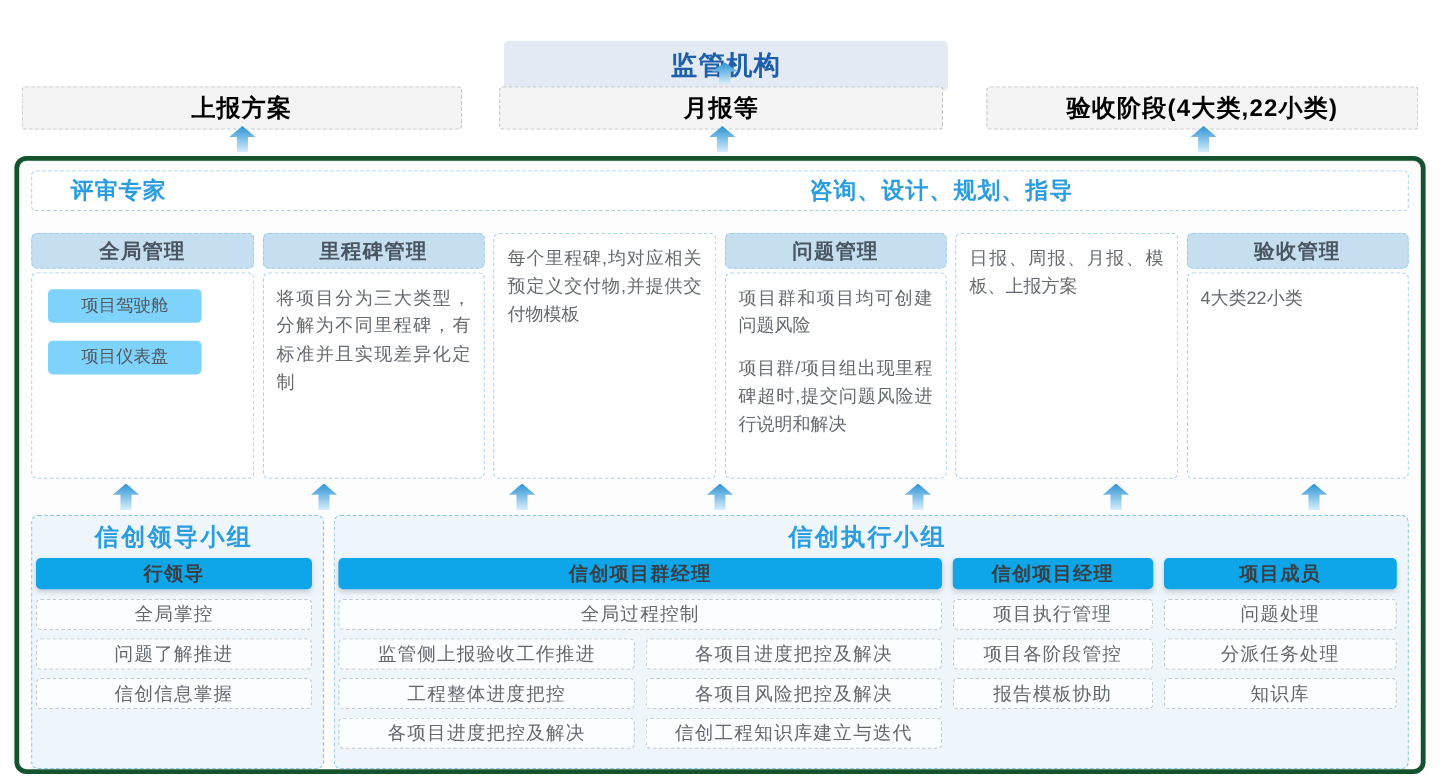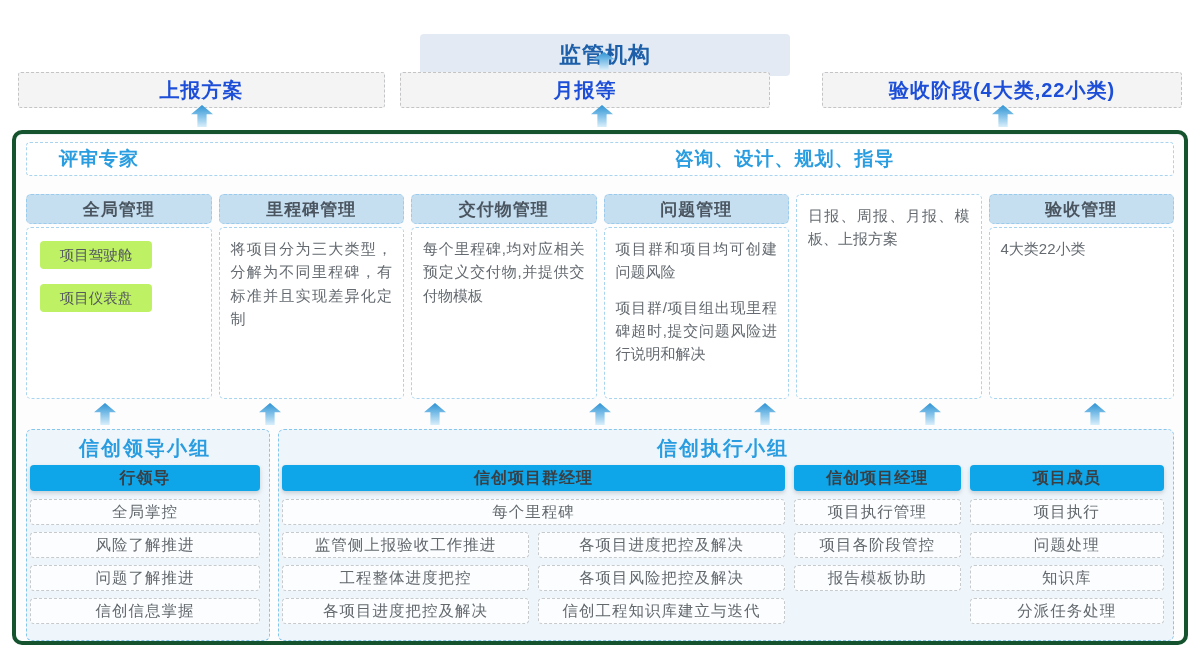--- a/index.html
+++ b/index.html
@@ -17,21 +17,21 @@
   
   .regulator{
     position:absolute;left:420px;top:10px;width:370px;height:42px;
     background:#e3eaf3;border-radius:4px;display:flex;align-items:center;justify-content:center;
     color:#1d5fa9;font-size:22px;font-weight:bold;letter-spacing:1px;margin-top:24px;
   }
   .top-box{
     position:absolute;top:72px;height:36px;box-sizing:border-box;
     background:#f4f4f5;border:1px dashed #c2c4c6;border-radius:3px;
     display:flex;align-items:center;justify-content:center;
-    color:#1d4ed8;font-size:20px;font-weight:bold;letter-spacing:1px;
+    color:#000000;font-size:20px;font-weight:bold;letter-spacing:1px;
   }
   
   .outer-card{
     position:absolute;left:12px;top:130px;width:1176px;height:515px;box-sizing:border-box;
     background:#fdfdfe;border:4px solid #14532d;border-radius:10px;
     box-shadow:0 1px 0 #eef1f4 inset;
     padding:8px 10px 0 10px;
   }
   .expert-strip{
     box-sizing:border-box;height:34px;border:1px dashed #a9d4ef;border-radius:4px;background:#ffffff;
@@ -49,22 +49,22 @@
     display:flex;align-items:center;justify-content:center;
     color:#4a5560;font-size:17px;font-weight:bold;letter-spacing:1px;
   }
   .col-body{
     box-sizing:border-box;flex:1;background:#ffffff;border:1px dashed #a9d4ef;border-radius:5px;
     padding:9px 11px;color:#646a70;font-size:15px;line-height:1.55;text-align:justify;
   }
   .col-body p{margin:0 0 12px 0;}
   .col-body p:empty{display:none;margin:0;}
   .chip{
-    box-sizing:border-box;width:112px;height:28px;margin:4px 0 15px 2px;
-    background:#bef264;border-radius:4px;
+    box-sizing:border-box;width:128px;height:28px;margin:4px 0 15px 2px;
+    background:#7dd3fc;border-radius:4px;
     display:flex;align-items:center;justify-content:center;
     color:#54595e;font-size:14.5px;
   }
   
   .arrows-row{display:flex;gap:7px;height:26px;margin-top:2px;margin-bottom:2px;}
   .arrows-row .cell{flex:1;display:flex;align-items:center;justify-content:center;}
   
   .bottom-area{display:flex;gap:8px;height:212px;margin-top:0;}
   .panel{
     box-sizing:border-box;background:#eff6fb;border:1px dashed #86c5ec;border-radius:6px;
@@ -103,21 +103,21 @@
 <div class="canvas">
 
   <div class="regulator">
     <span>监管机构</span>
   </div>
   <div class="arrow-up abs" style="left:593px;top:52px;height:18px;"></div>
 
   <div class="top-box" style="left:18px;width:367px;">
     <span>上报方案</span>
   </div>
-  <div class="top-box" style="left:400px;width:370px;">
+  <div class="top-box" style="left:416px;width:370px;">
     <span>月报等</span>
   </div>
   <div class="top-box" style="left:822px;width:360px;">
     <span>验收阶段(4大类,22小类)</span>
   </div>
 
   <div class="arrow-up abs" style="left:191px;top:105px;"></div>
   <div class="arrow-up abs" style="left:591px;top:105px;"></div>
   <div class="arrow-up abs" style="left:992px;top:105px;"></div>
 
@@ -144,23 +144,20 @@
       <div class="col">
         <div class="col-header">
           <span>里程碑管理</span>
         </div>
         <div class="col-body">
           <p>将项目分为三大类型，分解为不同里程碑，有标准并且实现差异化定制</p>
         </div>
       </div>
 
       <div class="col">
-        <div class="col-header">
-          <span>交付物管理</span>
-        </div>
         <div class="col-body">
           <p>每个里程碑,均对应相关预定义交付物,并提供交付物模板</p>
         </div>
       </div>
 
       <div class="col">
         <div class="col-header">
           <span>问题管理</span>
         </div>
         <div class="col-body">
@@ -211,36 +208,35 @@
 
     <div class="bottom-area">
 
       <div class="panel leader-panel">
         <div class="panel-title">信创领导小组</div>
         <div class="pill">
           <span>行领导</span>
         </div>
         <div class="stack">
           <div class="item">全局掌控</div>
-          <div class="item">风险了解推进</div>
           <div class="item">问题了解推进</div>
           <div class="item">信创信息掌握</div>
         </div>
       </div>
 
       <div class="panel exec-panel">
         <div class="panel-title">信创执行小组</div>
         <div class="exec-content">
 
           <div class="exec-col exec-col-gm">
             <div class="pill">
               <span>信创项目群经理</span>
             </div>
             <div class="gm-grid">
-              <div class="item gm-full">每个里程碑</div>
+              <div class="item gm-full">全局过程控制</div>
               <div class="item">监管侧上报验收工作推进</div>
               <div class="item">各项目进度把控及解决</div>
               <div class="item">工程整体进度把控</div>
               <div class="item">各项目风险把控及解决</div>
               <div class="item">各项目进度把控及解决</div>
               <div class="item">信创工程知识库建立与迭代</div>
             </div>
           </div>
 
           <div class="exec-col exec-col-pm">
@@ -252,24 +248,23 @@
               <div class="item">项目各阶段管控</div>
               <div class="item">报告模板协助</div>
             </div>
           </div>
 
           <div class="exec-col exec-col-mb">
             <div class="pill">
               <span>项目成员</span>
             </div>
             <div class="stack">
-              <div class="item">项目执行</div>
               <div class="item">问题处理</div>
+              <div class="item">分派任务处理</div>
               <div class="item">知识库</div>
-              <div class="item">分派任务处理</div>
             </div>
           </div>
 
         </div>
       </div>
     </div>
   </div>
 </div>
 
 </body></html>

